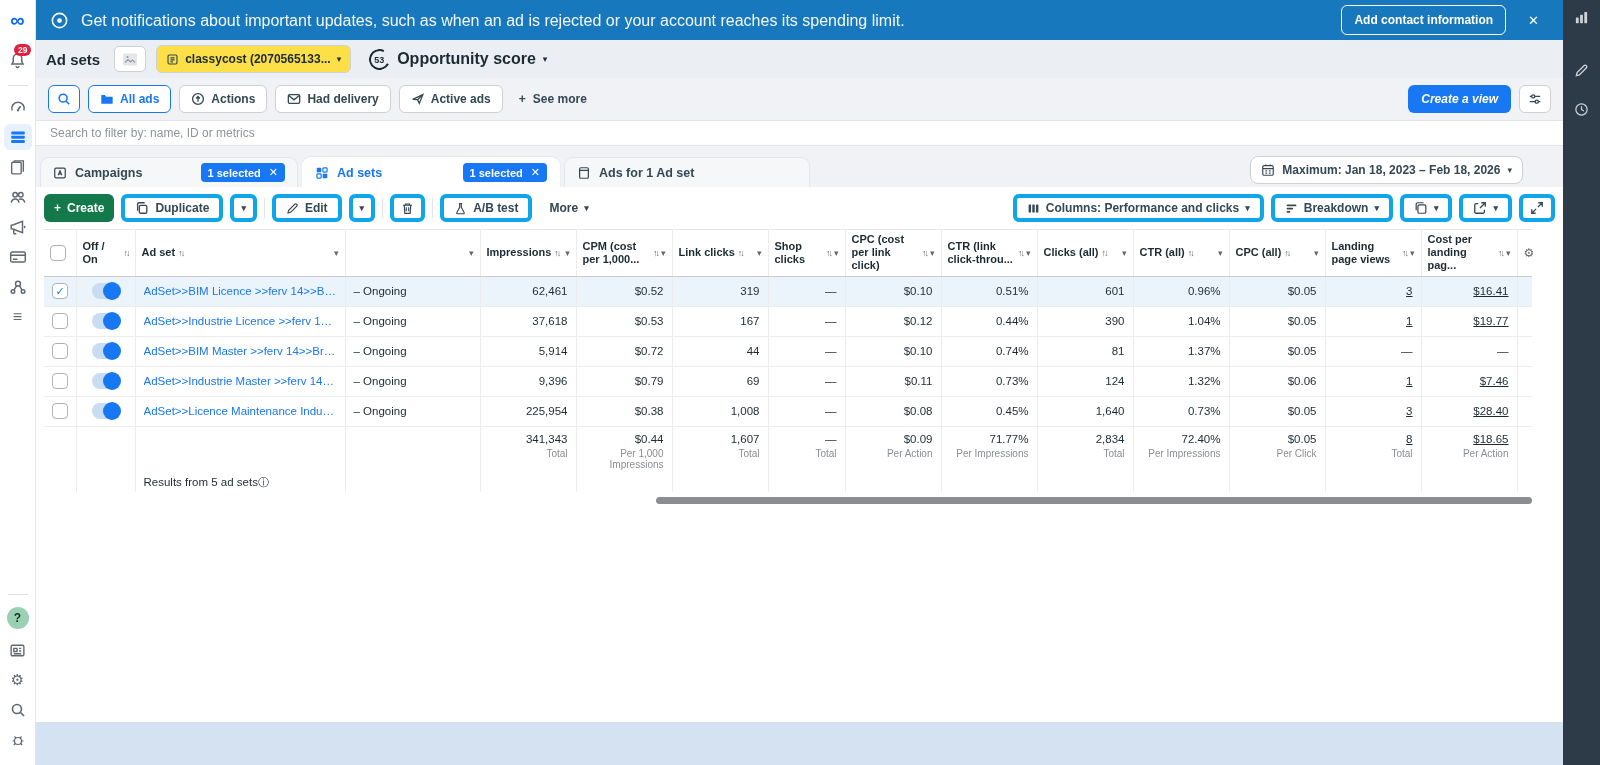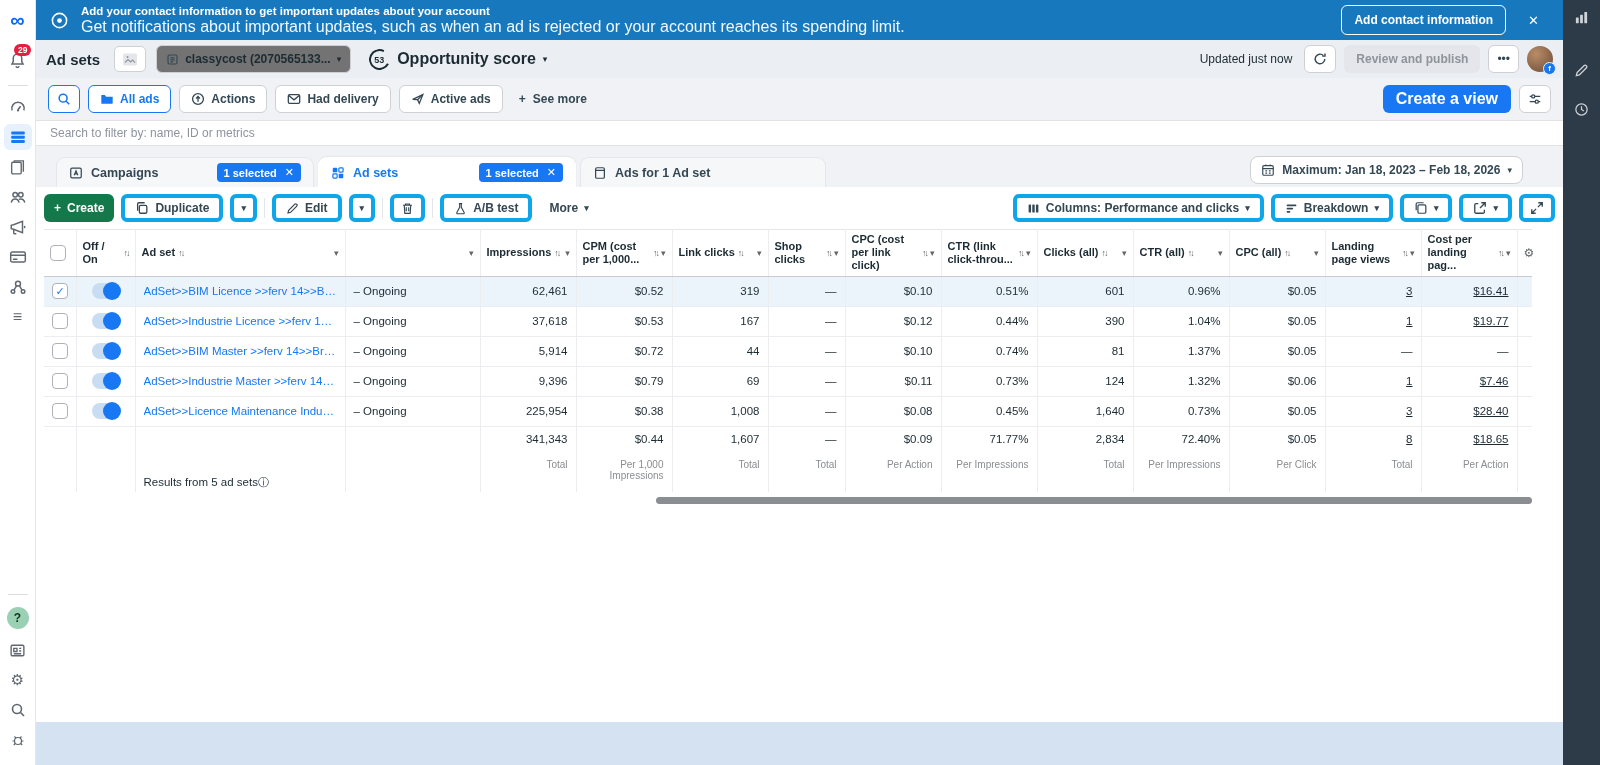--- a/index.html
+++ b/index.html
@@ -26,44 +26,44 @@
   .banner { height:40px; background:#1778bd; color:#fff; display:flex; align-items:center; padding:0 14px; gap:12px; flex:none; }
   .banner-text { flex:1; min-width:0; }
   .banner-title { font-size:11.5px; font-weight:bold; }
   .banner-sub { font-size:16px; opacity:.95; margin-top:1px; }
   .banner-btn { border:1px solid #fff; border-radius:6px; padding:7px 12px; font-size:12px; font-weight:bold; color:#fff; background:transparent; cursor:pointer; }
   .banner-close { font-size:13px; padding:0 10px; cursor:pointer; }
 
   .app-header { height:38px; background:#ebeef3; display:flex; align-items:center; padding:0 10px; gap:10px; flex:none; }
   .page-title { font-size:15px; font-weight:bold; margin-right:4px; }
   .thumb-chip { width:32px; height:26px; background:#fff; border:1px solid #ced0d4; border-radius:5px; display:flex; align-items:center; justify-content:center; }
-  .account-select { height:28px; background:#737373; border:1px solid #ced0d4; border-radius:6px; display:flex; align-items:center; padding:0 9px; gap:6px; font-size:12px; font-weight:bold; cursor:pointer; }
+  .account-select { height:28px; background:#fde047; border:1px solid #ced0d4; border-radius:6px; display:flex; align-items:center; padding:0 9px; gap:6px; font-size:12px; font-weight:bold; cursor:pointer; }
   .opp { display:flex; align-items:center; gap:7px; margin-left:8px; cursor:pointer; }
   .gauge53 { width:21px; height:21px; border:2px solid #1c2b33; border-right-color:transparent; border-radius:50%; display:flex; align-items:center; justify-content:center; transform:rotate(-18deg); }
   .gauge53 span { transform:rotate(18deg); font-size:9px; font-weight:bold; }
   .opp-label { font-size:16px; font-weight:bold; }
   .hdr-right { margin-left:auto; display:flex; align-items:center; gap:8px; }
   .updated { font-size:12px; margin-right:4px; }
   .icon-btn { height:28px; min-width:30px; background:#fff; border:1px solid #ced0d4; border-radius:6px; display:flex; align-items:center; justify-content:center; padding:0 8px; font-size:12px; color:#344854; cursor:pointer; gap:5px; }
   .review-btn { background:#e4e6eb; color:#8f939a; border:none; font-weight:bold; padding:0 12px; }
   .avatar { width:26px; height:26px; border-radius:50%; background:radial-gradient(circle at 35% 30%, #b98d68, #6b4a35); position:relative; flex:none; cursor:pointer; }
   .fb-badge { position:absolute; right:-3px; bottom:-3px; width:13px; height:13px; background:#1877f2; color:#fff; border-radius:50%; font-size:8px; font-weight:bold; display:flex; align-items:center; justify-content:center; border:1.5px solid #ebeef3; }
 
   .filter-row { display:flex; align-items:center; padding:7px 12px 7px 12px; gap:8px; flex:none; }
   .chip { height:28px; border:1px solid #ced0d4; border-radius:6px; background:#fff; display:flex; align-items:center; gap:6px; padding:0 11px; font-size:12px; font-weight:bold; color:#344854; cursor:pointer; }
   .chip.search-chip { width:32px; padding:0; justify-content:center; border-color:#1877f2; color:#1877f2; }
   .chip.on { border-color:#1877f2; color:#1877f2; background:#fff; }
   .see-more { display:flex; align-items:center; gap:7px; font-size:12px; font-weight:bold; color:#344854; padding:0 8px; cursor:pointer; }
-  .create-view { margin-left:auto; height:28px; background:#1877f2; color:#fff; border:none; border-radius:6px; font-size:16px; font-weight:bold; display:flex; align-items:center; padding:0 13px; cursor:pointer; }
+  .create-view { margin-left:auto; height:28px; background:#1877f2; color:#fff; border:none; border-radius:6px; font-size:12px; font-weight:bold; display:flex; align-items:center; padding:0 13px; cursor:pointer;font-style:italic; }
 
   .search-bar { height:26px; background:#fff; border-top:1px solid #e0e2e6; border-bottom:1px solid #e0e2e6; display:flex; align-items:center; padding:0 14px; flex:none; margin-bottom:9px; }
   .search-bar input { border:none; outline:none; width:100%; font-size:12px; font-family:inherit; color:#1c2b33; background:transparent; }
   .search-bar input::placeholder { color:#8d949e; }
 
-  .tabs-row { display:flex; align-items:flex-end; padding:0 0 0 20px; gap:4px; height:32px; flex:none; }
+  .tabs-row { display:flex; align-items:flex-end; padding:0 0 0 4px; gap:4px; height:32px; flex:none; }
   .tab { height:30px; background:#f6f7f9; border:1px solid #e4e6eb; border-bottom:none; border-radius:9px 9px 0 0; display:flex; align-items:center; gap:8px; padding:0 12px; font-size:12.5px; font-weight:bold; color:#344854; cursor:pointer; }
   .tab.w { width:258px; }
   .tab.active { background:#fff; color:#1877f2; border-color:#fff; box-shadow:0 -1px 2px rgba(0,0,0,.05); }
   .tab .ticon { display:flex; color:inherit; }
   .sel-badge { background:#1877f2; color:#fff; font-size:11px; font-weight:bold; border-radius:4px; padding:3px 7px; display:flex; gap:8px; margin-left:auto; align-items:center; cursor:pointer; }
   .date-range { margin-left:auto; margin-bottom:3px; margin-right:40px; height:28px; background:#fff; border:1px solid #ced0d4; border-radius:8px; display:flex; align-items:center; gap:7px; padding:0 10px; font-size:12px; font-weight:bold; color:#344854; cursor:pointer; }
 
   
   .card { background:#fff; flex:1; min-height:0; display:flex; flex-direction:column; }
   .toolbar { display:flex; align-items:center; padding:7px 8px; gap:7px; flex:none; }
@@ -90,21 +90,21 @@
   tr.selected td { background:#ecf4fb; }
   a.adset-link { color:#1877f2; text-decoration:none; white-space:nowrap; overflow:hidden; text-overflow:ellipsis; display:block; cursor:pointer; }
   .cb { width:16px; height:16px; border:1px solid #aeb1b7; border-radius:4px; background:#fff; display:flex; align-items:center; justify-content:center; font-size:11px; color:#1877f2; font-weight:bold; cursor:pointer; }
   .cb span { display:none; }
   .cb.checked span { display:block; }
   .toggle { width:28px; height:16px; border-radius:9px; background:#c9ddf2; position:relative; cursor:pointer; margin:0 auto; }
   .toggle::after { content:""; position:absolute; right:-1px; top:-1px; width:18px; height:18px; border-radius:50%; background:#1877f2; }
   .u { text-decoration:underline; }
   tfoot td { vertical-align:top; padding-top:6px; height:40px; border-bottom:none; }
   .tv { font-size:11.5px; }
-  .ts { font-size:10px; color:#8a8d91; margin-top:14px; }
+  .ts { font-size:10px; color:#8a8d91; margin-top:3px; }
   .results-label { display:flex; align-items:center; font-size:11.5px;margin-top:42px; }
   .info-i { font-size:11px; }
   .gearcol { color:#65676b; font-size:12px; text-align:center; }
 
   .hscroll { height:13px; margin:3px 8px 0; position:relative; flex:none; }
   .hthumb { position:absolute; left:612px; width:876px; top:2px; height:7px; background:#8a8d91; border-radius:4px; cursor:pointer; }
 
   .fill { flex:1; background:#fff; }
   .bottom-strip { height:43px; background:#d5e2f2; flex:none; }
 
@@ -210,21 +210,20 @@
 </aside>
 
 <div class="main">
 
   <div class="banner">
     <svg width="19" height="19" viewBox="0 0 16 16" fill="none" stroke="#fff" stroke-width="1.3">
         <circle cx="8" cy="8" r="6"></circle>
         <circle cx="8" cy="8" r="2" fill="#fff" stroke="none"></circle>
       </svg>
     <div class="banner-text">
-      <div class="banner-title">Add your contact information to get important updates about your account</div>
       <div class="banner-sub">Get notifications about important updates, such as when an ad is rejected or your account reaches its spending limit.</div>
     </div>
     <button class="banner-btn">Add contact information</button>
     <span class="banner-close">✕</span>
   </div>
 
   <div class="app-header">
     <span class="page-title">Ad sets</span>
     <div class="thumb-chip">
       <svg width="16" height="13" viewBox="0 0 16 13">
@@ -240,36 +239,20 @@
         </svg>
       <span>classycost (2070565133...</span>
       <span class="caret">▾</span>
     </div>
     <div class="opp">
       <div class="gauge53">
           <span>53</span>
         </div>
       <span class="opp-label">Opportunity score</span>
       <span class="caret">▾</span>
-    </div>
-    <div class="hdr-right">
-      <span class="updated">Updated just now</span>
-      <div class="icon-btn">
-          <svg width="14" height="14" viewBox="0 0 16 16" fill="none" stroke="#344854" stroke-width="1.6">
-            <path d="M13.5 8a5.5 5.5 0 1 1-1.7-4"></path>
-            <path d="M13.7 1.6v3.1h-3.1"></path>
-          </svg>
-        </div>
-      <button class="icon-btn review-btn">Review and publish</button>
-      <div class="icon-btn">
-          <span>•••</span>
-        </div>
-      <div class="avatar">
-          <span class="fb-badge">f</span>
-        </div>
     </div>
   </div>
 
   <div class="filter-row">
     <div class="chip search-chip">
         <svg width="14" height="14" viewBox="0 0 16 16" fill="none" stroke="currentColor" stroke-width="1.8">
           <circle cx="7" cy="7" r="4.5"></circle>
           <path d="M10.5 10.5L14 14"></path>
         </svg>
       </div>

